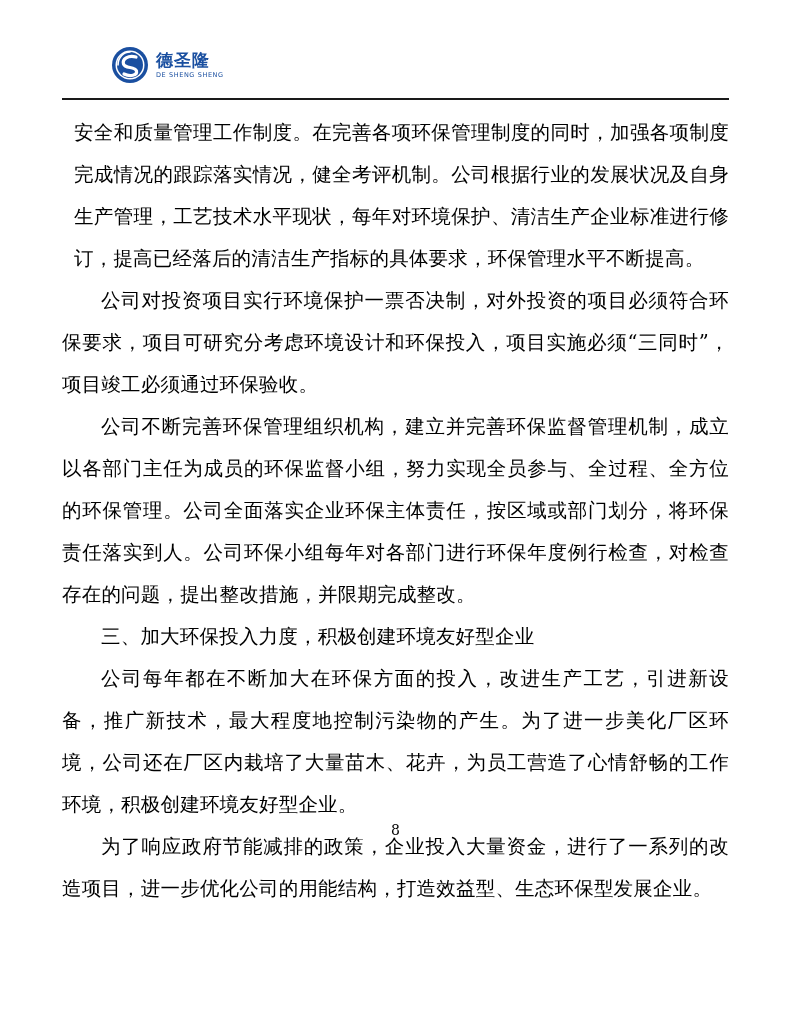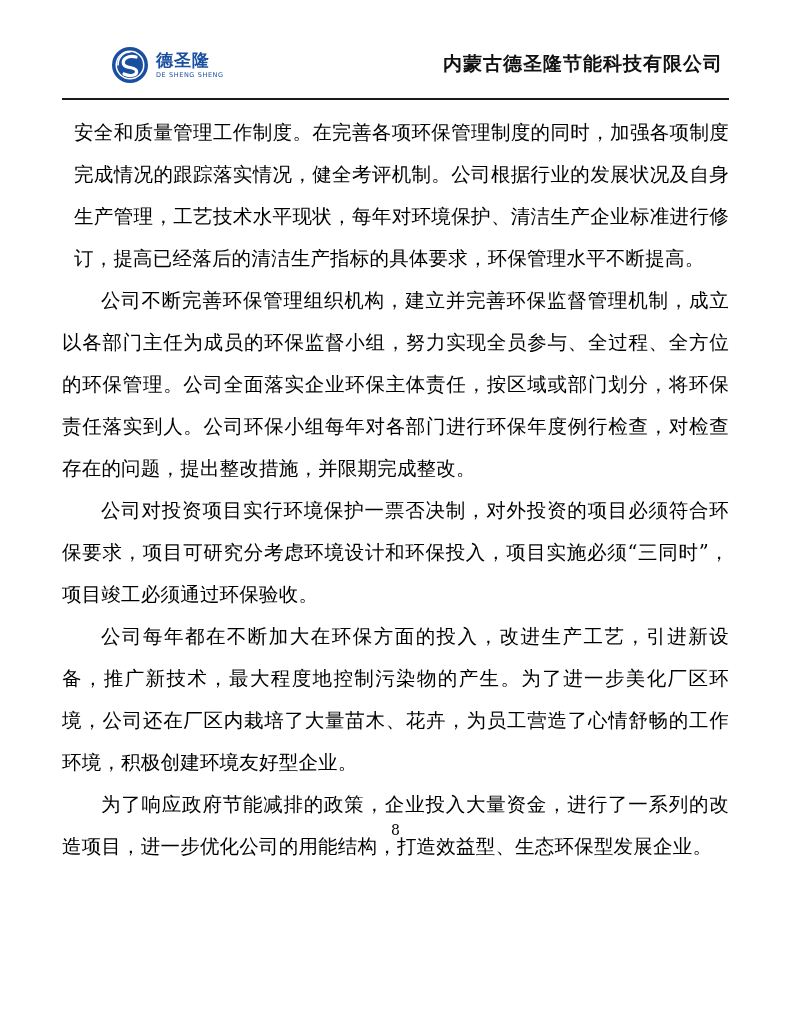--- a/index.html
+++ b/index.html
@@ -122,28 +122,28 @@
           <circle cx="20" cy="20" r="13" fill="#1a4fa0"></circle>
           <path d="M26 12 C18 10, 12 14, 13.5 19 C15 24, 25 21, 26.5 26 C27.5 30.5, 20 32, 14 29" fill="none" stroke="#ffffff" stroke-width="3.2" stroke-linecap="round"></path>
           <path d="M8 20 C8 12, 14 7, 20 7" fill="none" stroke="#ffffff" stroke-width="1.6" stroke-linecap="round"></path>
         </svg>
       </div>
       <div class="logo-text">
         <span class="logo-cn">德圣隆</span>
         <span class="logo-en">DE SHENG SHENG</span>
       </div>
     </div>
-    <div class="company-name">内蒙古德圣隆节能科技有限公司</div>
   </div>
 
   <div class="header-rule"></div>
 
   <div class="content">
     <p class="para noindent">安全和质量管理工作制度。在完善各项环保管理制度的同时，加强各项制度完成情况的跟踪落实情况，健全考评机制。公司根据行业的发展状况及自身生产管理，工艺技术水平现状，每年对环境保护、清洁生产企业标准进行修订，提高已经落后的清洁生产指标的具体要求，环保管理水平不断提高。</p>
+    <p class="para">公司对投资项目实行环境保护一票否决制，对外投资的项目必须符合环保要求，项目可研究分考虑环境设计和环保投入，项目实施必须“三同时”，项目竣工必须通过环保验收。</p>
     <p class="para">公司不断完善环保管理组织机构，建立并完善环保监督管理机制，成立以各部门主任为成员的环保监督小组，努力实现全员参与、全过程、全方位的环保管理。公司全面落实企业环保主体责任，按区域或部门划分，将环保责任落实到人。公司环保小组每年对各部门进行环保年度例行检查，对检查存在的问题，提出整改措施，并限期完成整改。</p>
-    <p class="para">公司对投资项目实行环境保护一票否决制，对外投资的项目必须符合环保要求，项目可研究分考虑环境设计和环保投入，项目实施必须“三同时”，项目竣工必须通过环保验收。</p>
+    <p class="para">三、加大环保投入力度，积极创建环境友好型企业</p>
     <p class="para">公司每年都在不断加大在环保方面的投入，改进生产工艺，引进新设备，推广新技术，最大程度地控制污染物的产生。为了进一步美化厂区环境，公司还在厂区内栽培了大量苗木、花卉，为员工营造了心情舒畅的工作环境，积极创建环境友好型企业。</p>
     <p class="para">为了响应政府节能减排的政策，企业投入大量资金，进行了一系列的改造项目，进一步优化公司的用能结构，打造效益型、生态环保型发展企业。</p>
   </div>
 
   <div class="page-number">8</div>
 
 </div>
 
 </body></html>

